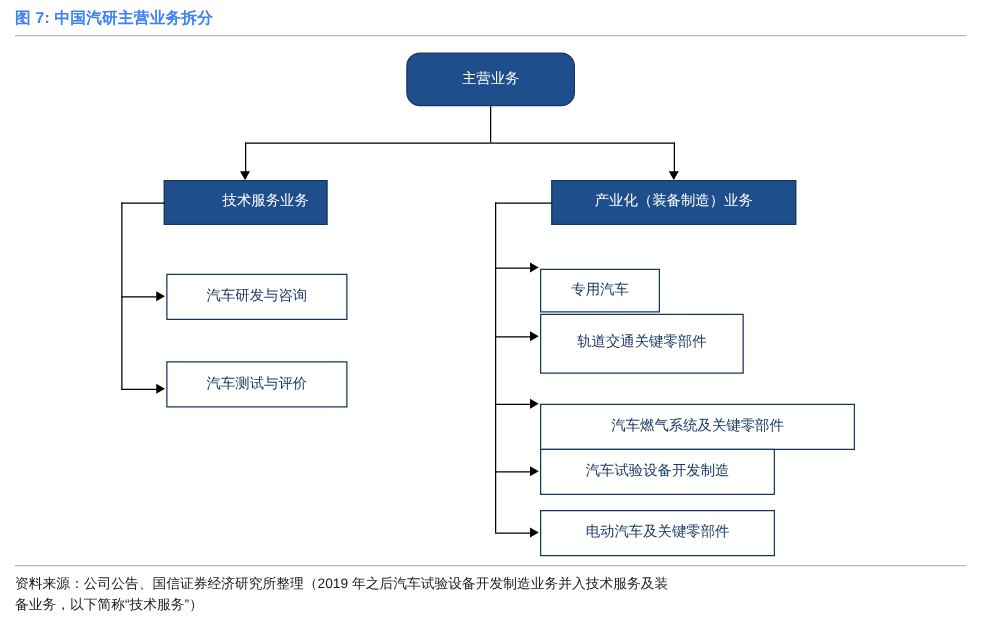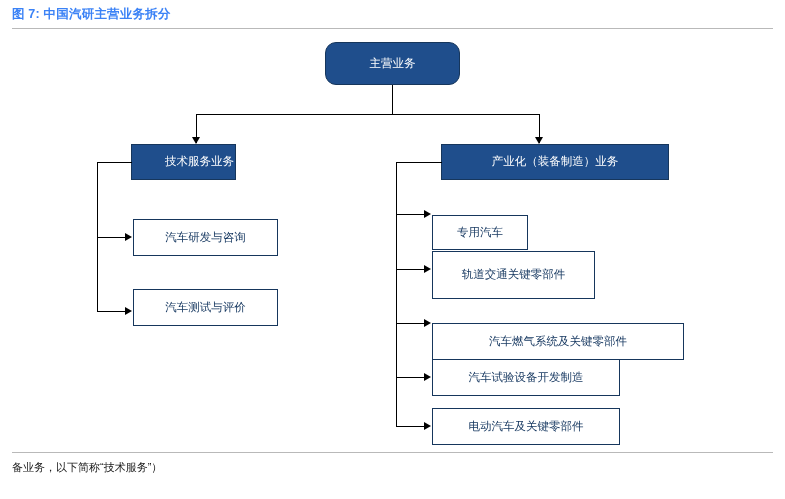--- a/index.html
+++ b/index.html
@@ -122,25 +122,25 @@
     <div class="line line-v" style="left:392px; top:85px; height:29px;"></div>
 
     <div class="line line-h" style="left:196px; top:114px; width:344px;"></div>
 
     <div class="line line-v" style="left:196px; top:114px; height:29px;"></div>
     <div class="arrow-down" style="left:192px; top:137px;"></div>
 
     <div class="line line-v" style="left:539px; top:114px; height:29px;"></div>
     <div class="arrow-down" style="left:535px; top:137px;"></div>
 
-    <div class="node node-dark" style="left:131px; top:144px; width:105px; height:36px;padding-left:32px;">
+    <div class="node node-dark" style="left:131px; top:144px; width:131px; height:36px;padding-left:32px;">
       <span>技术服务业务</span>
     </div>
 
-    <div class="node node-dark" style="left:441px; top:144px; width:228px; height:36px;">
+    <div class="node node-dark" style="left:441px; top:144px; width:196px; height:36px;">
       <span>产业化（装备制造）业务</span>
     </div>
 
     <div class="line line-v" style="left:97px; top:162px; height:150px;"></div>
     <div class="line line-h" style="left:97px; top:162px; width:35px;"></div>
 
     <div class="line line-h" style="left:97px; top:237px; width:30px;"></div>
     <div class="arrow" style="left:125px; top:233px;"></div>
     <div class="node node-light" style="left:133px; top:219px; width:145px; height:37px;">
       <span>汽车研发与咨询</span>
@@ -182,16 +182,17 @@
     <div class="line line-h" style="left:396px; top:426px; width:30px;"></div>
     <div class="arrow" style="left:424px; top:422px;"></div>
     <div class="node node-light" style="left:432px; top:408px; width:188px; height:37px;">
       <span>电动汽车及关键零部件</span>
     </div>
 
   </div>
 
   <div class="footer-sep"></div>
   <div class="footer-text">
+    <div>资料来源：公司公告、国信证券经济研究所整理（2019 年之后汽车试验设备开发制造业务并入技术服务及装</div>
     <div>备业务，以下简称“技术服务”）</div>
   </div>
 
 </div>
 
 </body></html>

